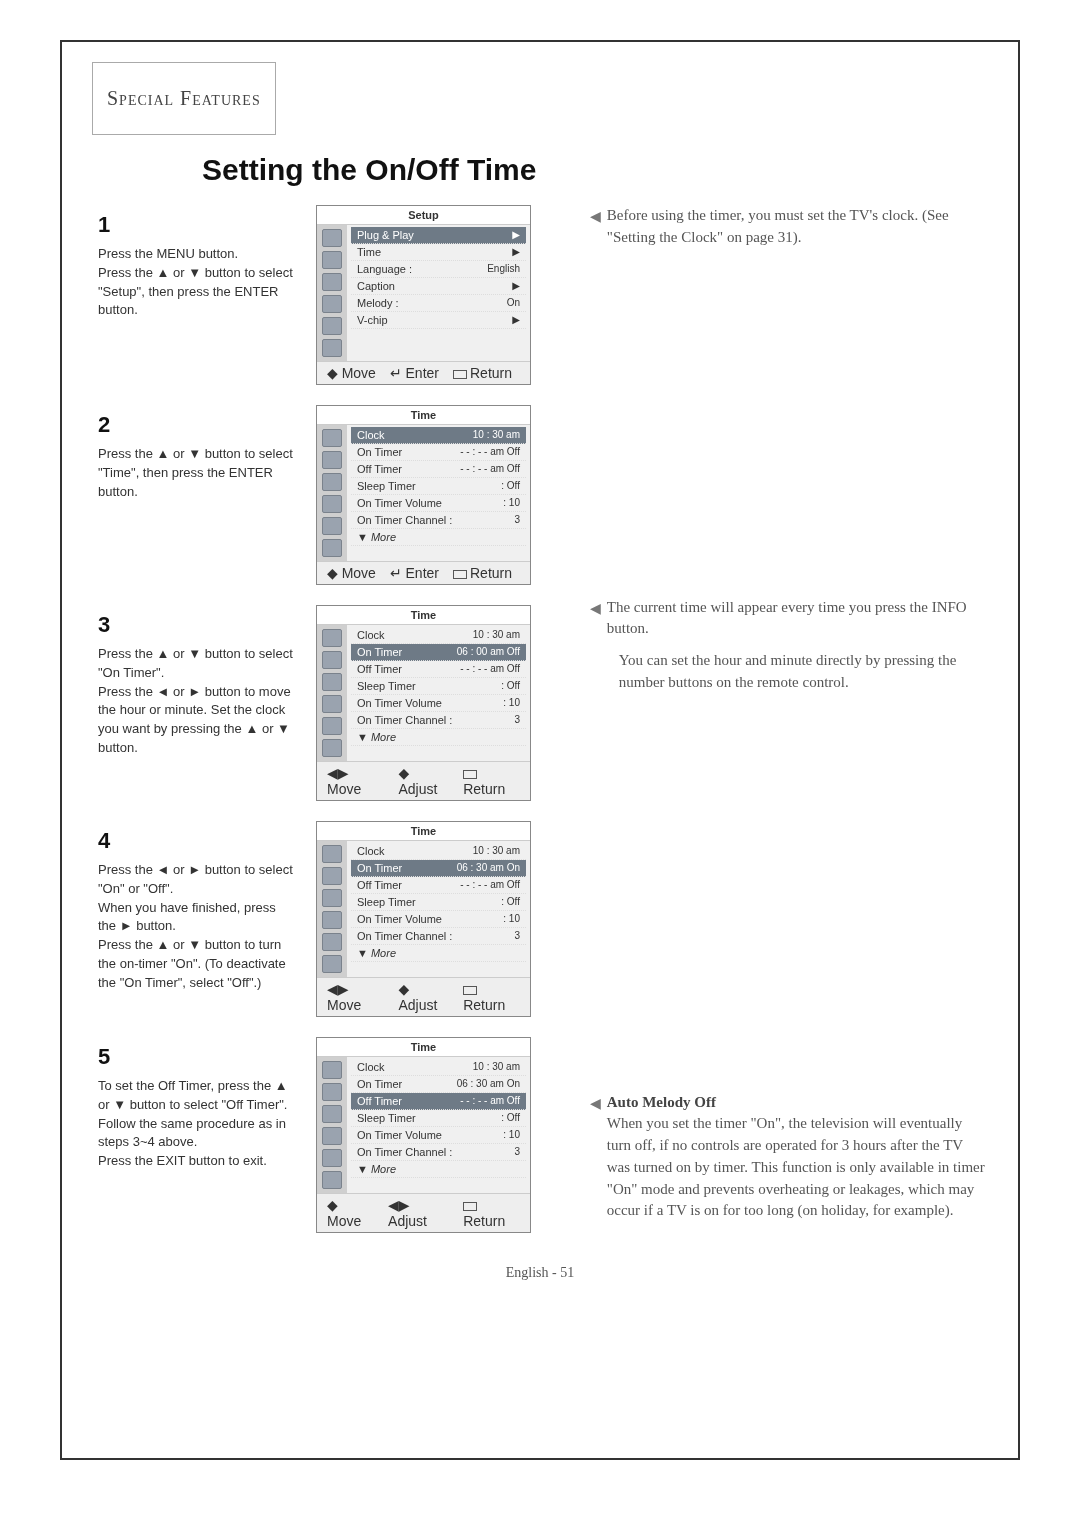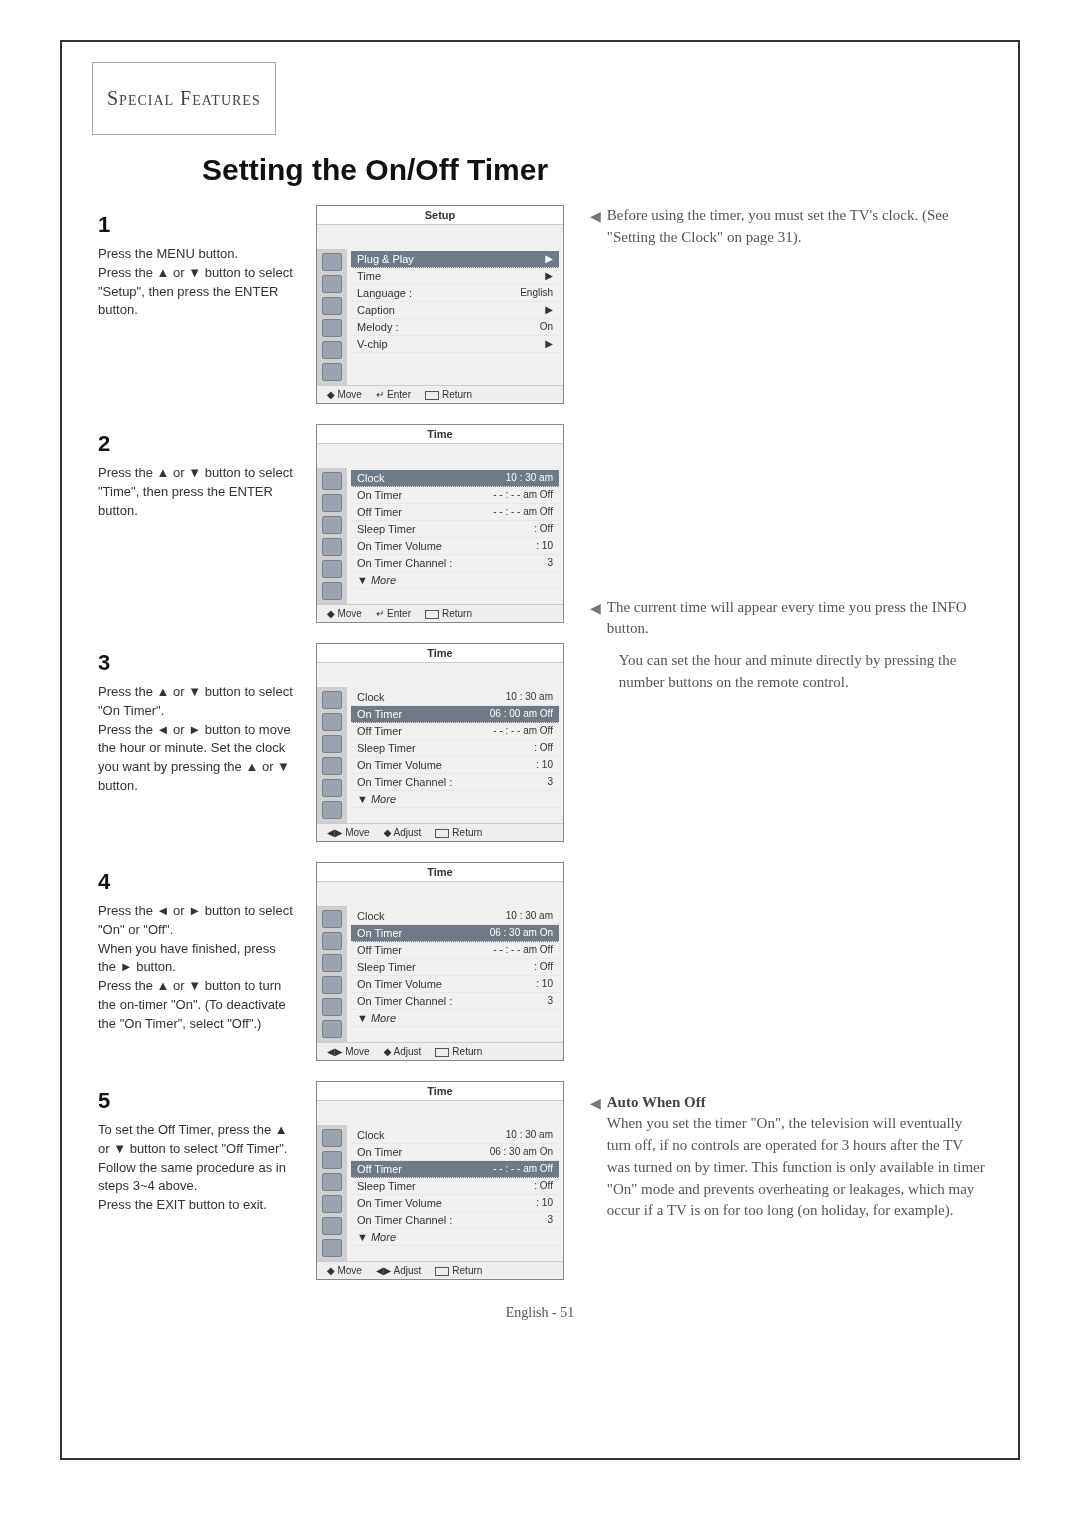--- a/index.html
+++ b/index.html
@@ -52,35 +52,35 @@
   .step-num {
     font-family: Arial, Helvetica, sans-serif;
     font-weight: bold;
     font-size: 22px;
     color: #111;
     margin-bottom: 4px;
   }
 
   
   .osd {
-    width: 248px;
+    width: 215px;
     border: 1px solid #888;
     background: #f0f0f0;
     font-family: Arial, Helvetica, sans-serif;
     font-size: 11px;
     color: #333;
   }
   .osd-title {
     text-align: center;
     font-weight: bold;
     padding: 3px 0;
     background: #fff;
     border-bottom: 1px solid #ccc;
   }
-  .osd-body { display: flex; margin-top: 24px; }
+  .osd-body { display: flex; }
   .osd-icons {
     width: 30px;
     background: #cfcfcf;
     display: flex;
     flex-direction: column;
     gap: 4px;
     padding: 4px 3px;
     align-items: center;
   }
   .osd-icons .ic {
@@ -100,21 +100,21 @@
     background: #6e7a86;
     color: #fff;
   }
   .osd-row .rv { font-size: 10px; color: inherit; }
   .osd-bar {
     display: flex;
     gap: 14px;
     padding: 3px 10px;
     border-top: 1px solid #ccc;
     background: #eee;
-    font-size: 10px;
+    font-size: 14px;
     align-items: flex-start;
   }
   .ret-icon {
     display:inline-block; width:14px; height:9px;
     border:1px solid #555; position:relative; margin-right:3px; vertical-align:middle;
   }
 
   .note {
     display: flex; gap: 6px; margin-bottom: 18px;
   }
@@ -132,21 +132,21 @@
   }
   .more-row { font-style: italic; }
 </style>
 </head>
 <body>
 
 <div class="page-wrap">
 
   <div class="header-band">Special Features</div>
 
-  <h1 class="section-title">Setting the On/Off Timer</h1>
+  <h1 class="section-title">Setting the On/Off Time</h1>
 
   <div class="content-row">
     <div style="flex:0 0 480px;">
       <div class="steps-area" id="steps-area">
           <div class="step-row">
             <div class="step-text">
               <div class="step-num">1</div>
               <div>Press the MENU button.</div>
               <div></div>
               <div>Press the ▲ or ▼ button to select "Setup", then press the ENTER button.</div>
@@ -437,21 +437,21 @@
           <div style="height:10px;"></div>
           <div class="note-body" style="padding-left:12px;">You can set the hour and minute directly by pressing the number buttons on the remote control.</div>
         </div>
       </div>
 
       <div style="height:380px;"></div>
 
       <div class="note">
         <span class="tri">◀</span>
         <div>
-          <div class="note-body"><b>Auto When Off</b></div>
+          <div class="note-body"><b>Auto Melody Off</b></div>
           <div class="note-body">When you set the timer "On", the television will eventually turn off, if no controls are operated for 3 hours after the TV was turned on by timer. This function is only available in timer "On" mode and prevents overheating or leakages, which may occur if a TV is on for too long (on holiday, for example).</div>
         </div>
       </div>
     </div>
   </div>
 
   <div class="footer-pg">English - 51</div>
 </div>
 
 </body></html>

